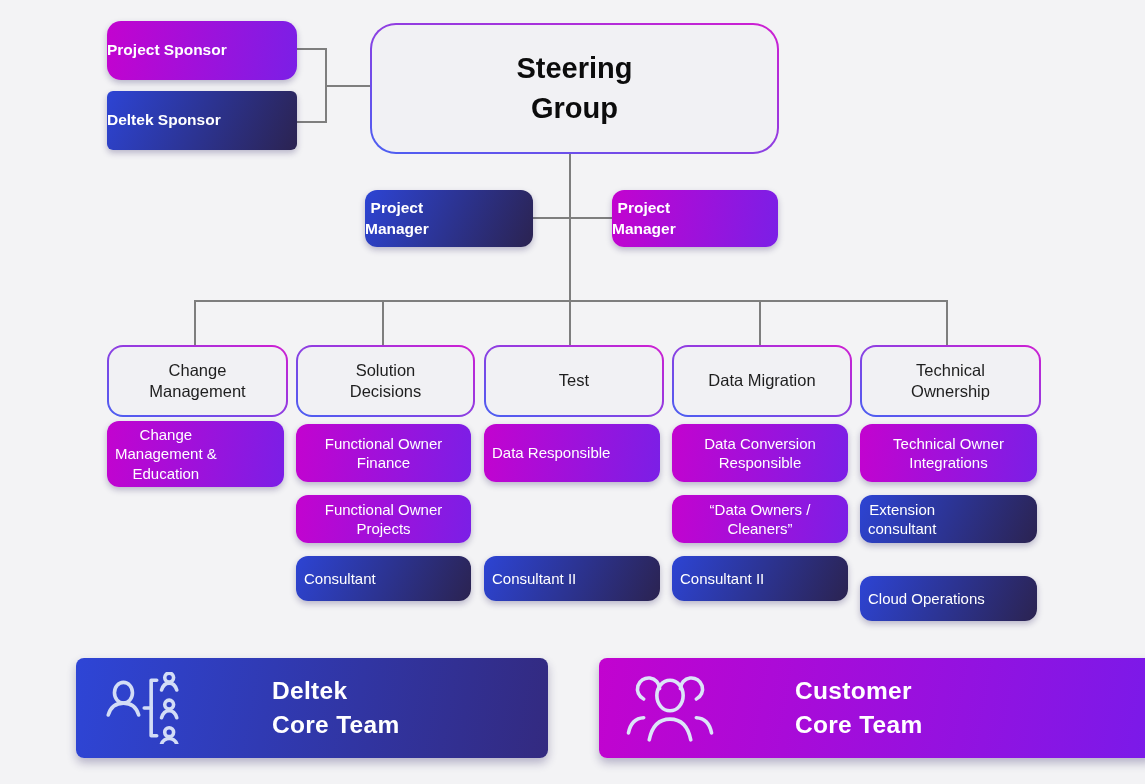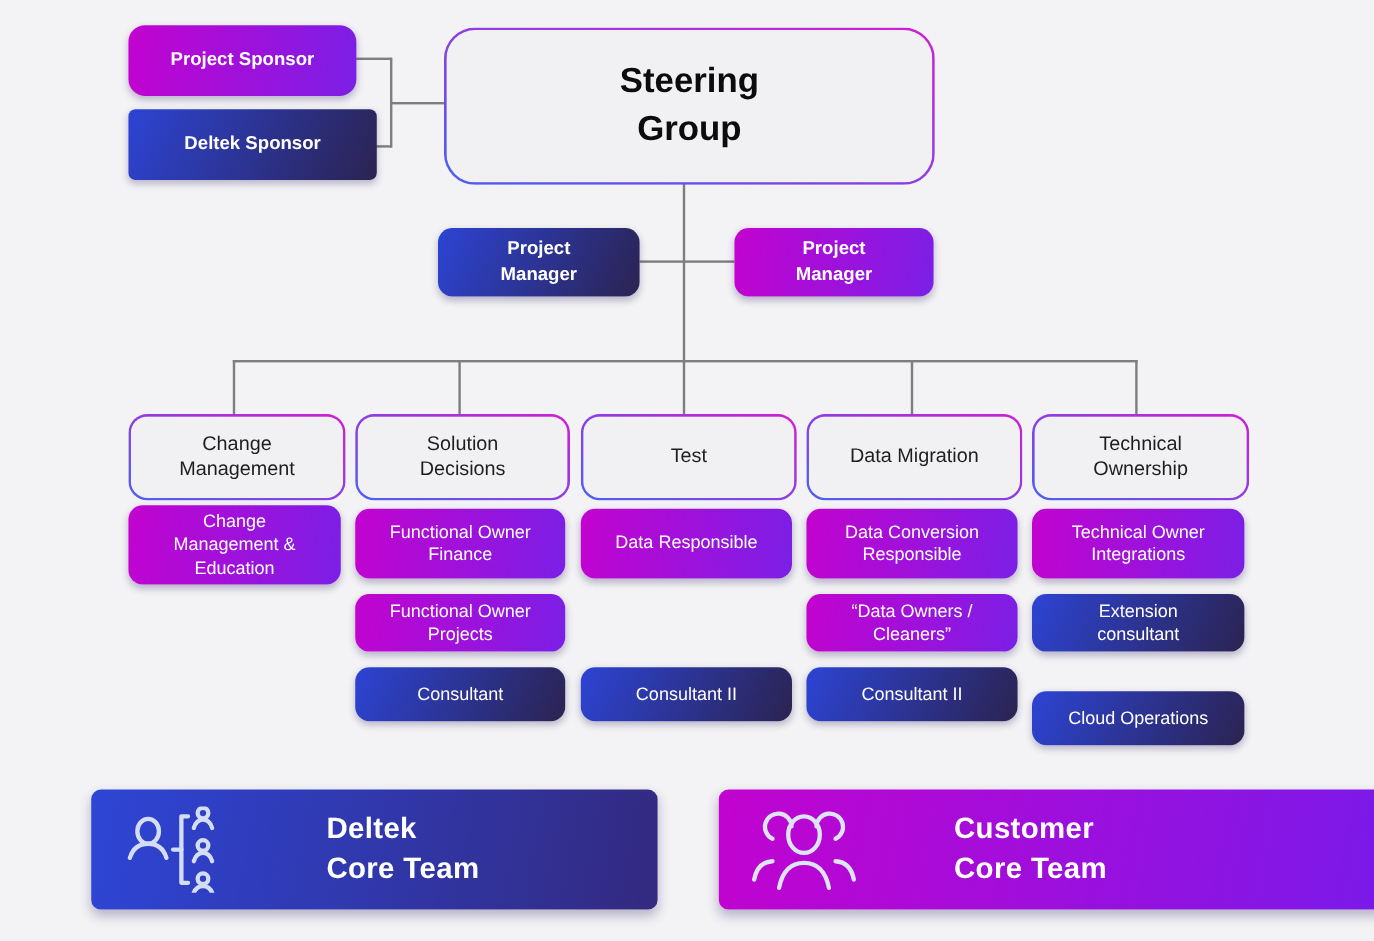--- a/index.html
+++ b/index.html
@@ -5,21 +5,21 @@
   html,body{margin:0;padding:0;}
   body{font-family:"Liberation Sans",sans-serif;background:#e9e9ec;}
   .stage{
     position:relative;width:1145px;height:784px;background:#f3f3f5;
     overflow:hidden;
   }
   
   .line{position:absolute;background:#7e7e7e;}
   
   .gbox{
-    position:absolute;display:flex;align-items:center;justify-content:center;
+    position:absolute;display:flex;align-items:center;
     text-align:center;color:#ffffff;border-radius:12px;
     box-shadow:0 3px 6px rgba(35,25,90,.28);
   }
   .gbox.customer{background:linear-gradient(97deg,#c303cf 0%,#7b1fe6 100%);}
   .gbox.deltek{background:linear-gradient(115deg,#2d44d4 0%,#2b2351 100%);}
   .gbox .lbl{white-space:pre-line;line-height:1.3;}
   .bold15{font-weight:bold;font-size:15.5px;}
   .role .lbl{font-weight:normal;font-size:15px;padding:2px 8px;}
   
   .obox{
@@ -60,21 +60,21 @@
   <div class="line" style="left:533px;top:217px;width:79px;height:2px"></div>
   <div class="line" style="left:194px;top:300px;width:754px;height:2px"></div>
   <div class="line" style="left:194px;top:300px;width:2px;height:45px"></div>
   <div class="line" style="left:382px;top:300px;width:2px;height:45px"></div>
   <div class="line" style="left:759px;top:300px;width:2px;height:45px"></div>
   <div class="line" style="left:946px;top:300px;width:2px;height:45px"></div>
 
   <div class="gbox customer bold15" style="left:107px;top:21px;width:190px;height:59px;border-radius:14px">
     <span class="lbl">Project Sponsor</span>
   </div>
-  <div class="gbox deltek bold15" style="left:107px;top:91px;width:207px;height:59px;border-radius:6px">
+  <div class="gbox deltek bold15" style="left:107px;top:91px;width:190px;height:59px;border-radius:6px">
     <span class="lbl">Deltek Sponsor</span>
   </div>
 
   <div class="obox steering" style="left:370px;top:23px;width:405px;height:127px">
     <span class="lbl">Steering
 Group</span>
   </div>
 
   <div class="gbox deltek bold15" style="left:365px;top:190px;width:168px;height:57px">
     <span class="lbl">Project

